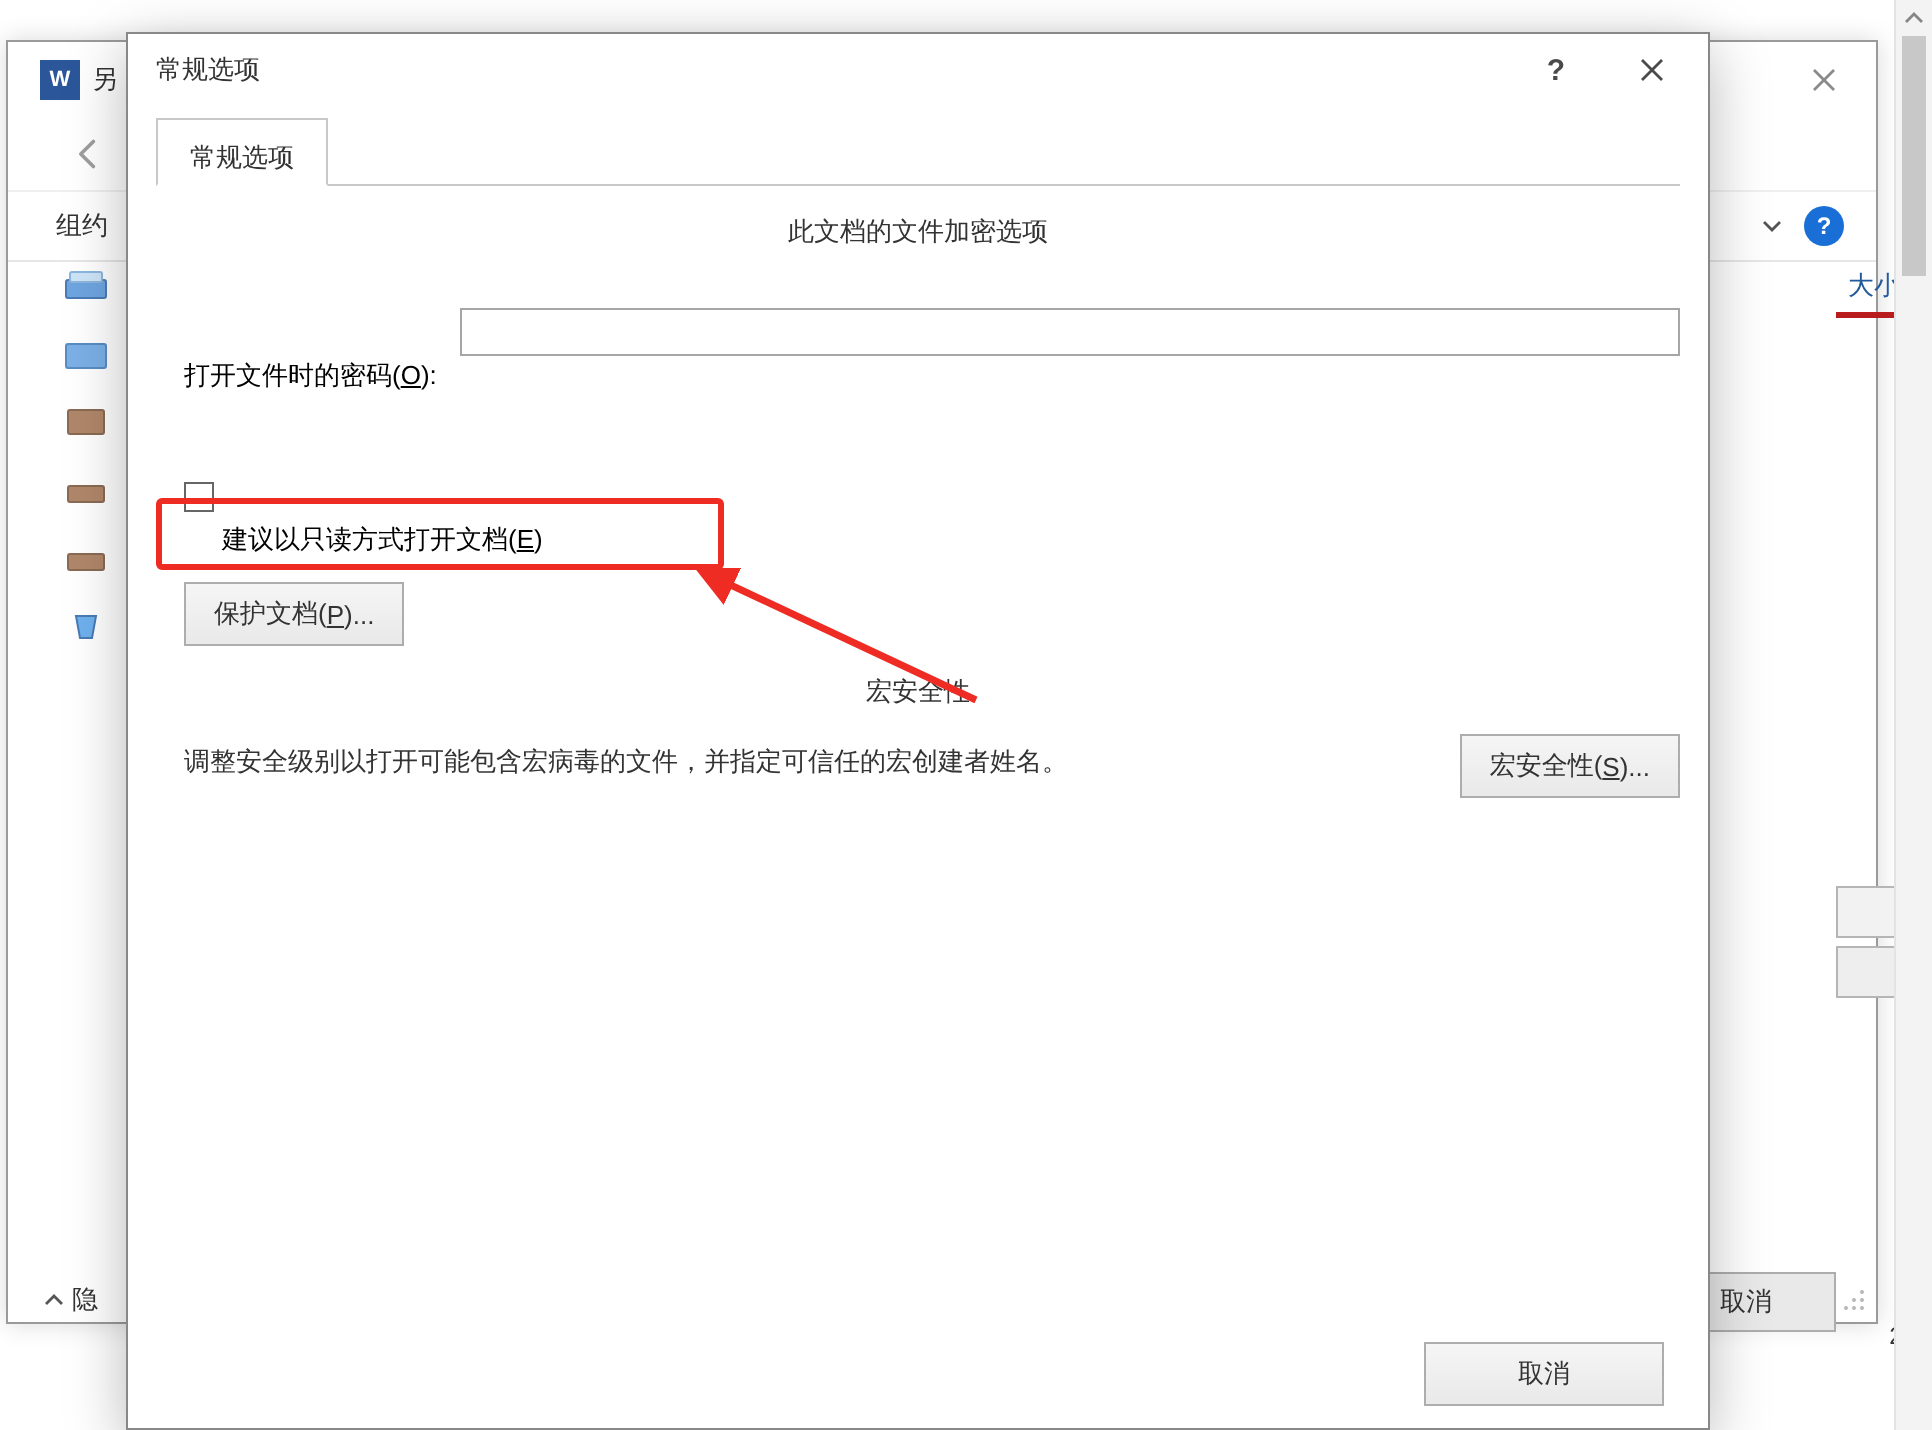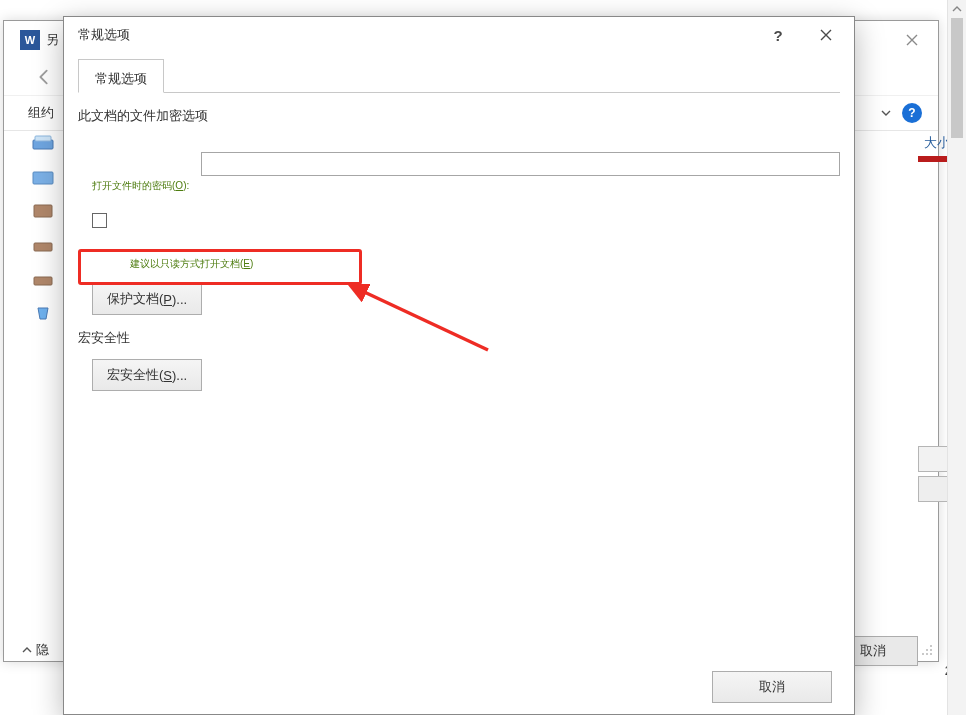--- a/index.html
+++ b/index.html
@@ -272,32 +272,33 @@
   }
 
   .section {
     margin-top: 14px;
   }
   .section-title {
     font-size: 13px;
     color: #333;
     margin-bottom: 10px;
     cursor: default;
+    text-align: center;
   }
 
   .form-row {
     display: flex;
     align-items: center;
     margin-left: 14px;
     margin-bottom: 8px;
     gap: 12px;
   }
   .form-label {
-    font-size: 10px;
-    color: #4d7c0f;
+    font-size: 13px;
+    color: #000000;
     white-space: nowrap;
     margin-top: 44px;
   }
   .form-label .ul { text-decoration: underline; }
 
   .text-input {
     flex: 1;
     height: 24px;
     border: 1px solid #a6a6a6;
     background: #fff;
@@ -316,22 +317,22 @@
     width: 284px;
     height: 36px;
     border: 3px solid #ee2c24;
     border-radius: 3px;
     pointer-events: none;
     box-sizing: border-box;
   }
 
   .checkbox-row {
     display:flex;
-    align-items:flex-start;
-    gap: 23px;
+    align-items:center;
+    gap: 4px;
     margin-left: 14px;
     margin-top: 20px;
   }
   .checkbox-box {
     width: 15px;
     height: 15px;
     border: 1px solid #666;
     background: #fff;
     display:inline-block;
     box-sizing:border-box;
@@ -399,21 +400,21 @@
     position:absolute;
     right:0px;
     top:130px;
     width:48px;
     display:flex;
     flex-direction:column;
     font-size:12px;
     color:#333;
   }
   .right-peek .size-hdr {
-    border-bottom:6px solid #b91c1c;
+    border-bottom:3px solid #b91c1c;
     padding:4px 6px;
     color:#235a9a;
     font-size:13px;
   }
   .right-peek .num {
     text-align:right;
     padding:2px 8px;
     height:20px;
   }
 </style>
@@ -597,20 +598,21 @@
           <span>保护文档(</span>
             <span class="ul">P</span>
             <span>)...</span>
         </span>
       </div>
     </div>
 
     <div class="section macro-section">
       <div class="section-title">宏安全性</div>
       <div class="macro-row">
+        <div class="macro-desc">调整安全级别以打开可能包含宏病毒的文件，并指定可信任的宏创建者姓名。</div>
         <div class="macro-btn-wrap">
           <span class="std-button">
             <span>宏安全性(</span>
               <span class="ul">S</span>
               <span>)...</span>
           </span>
         </div>
       </div>
     </div>
 

